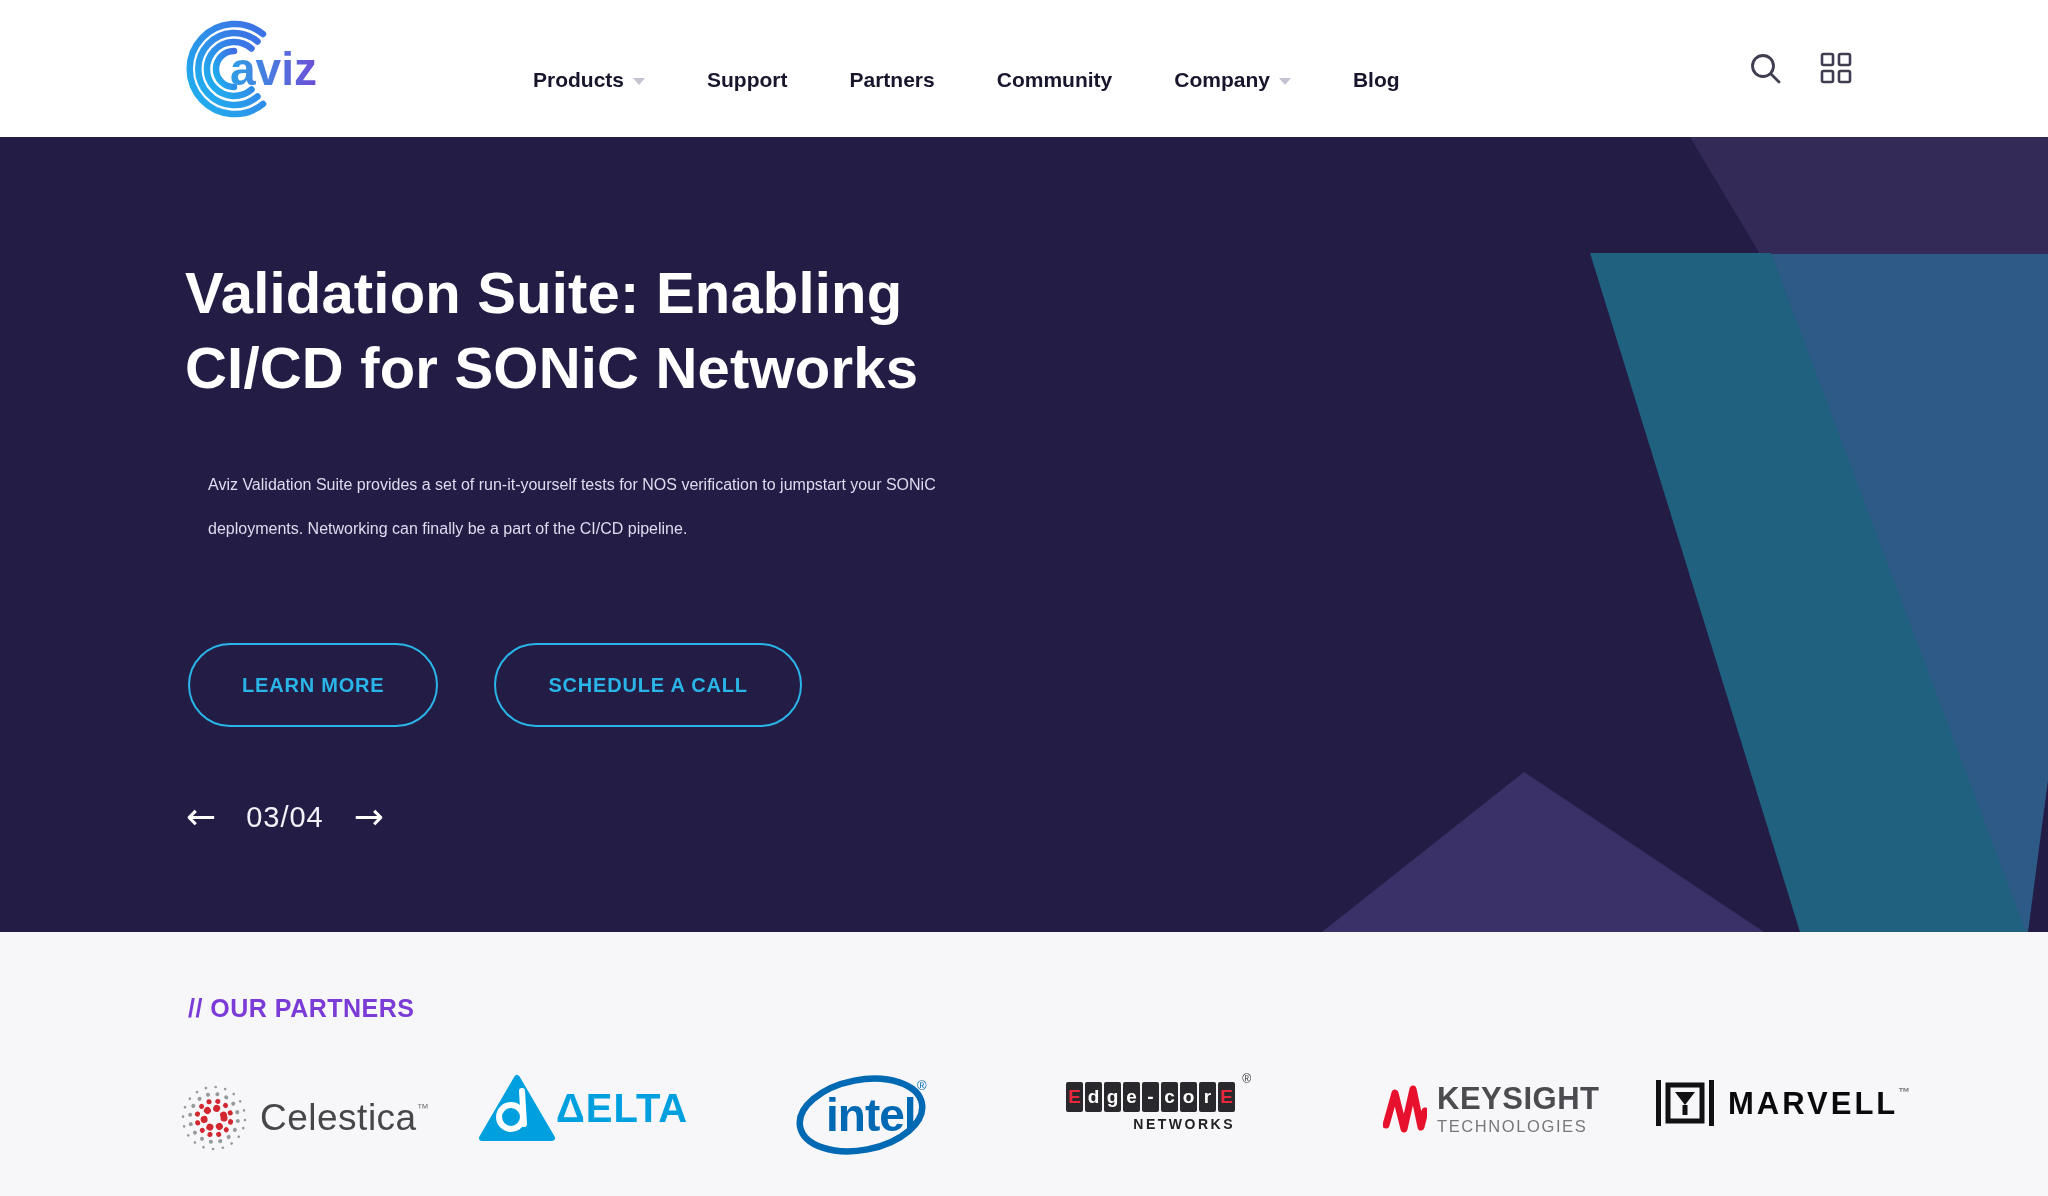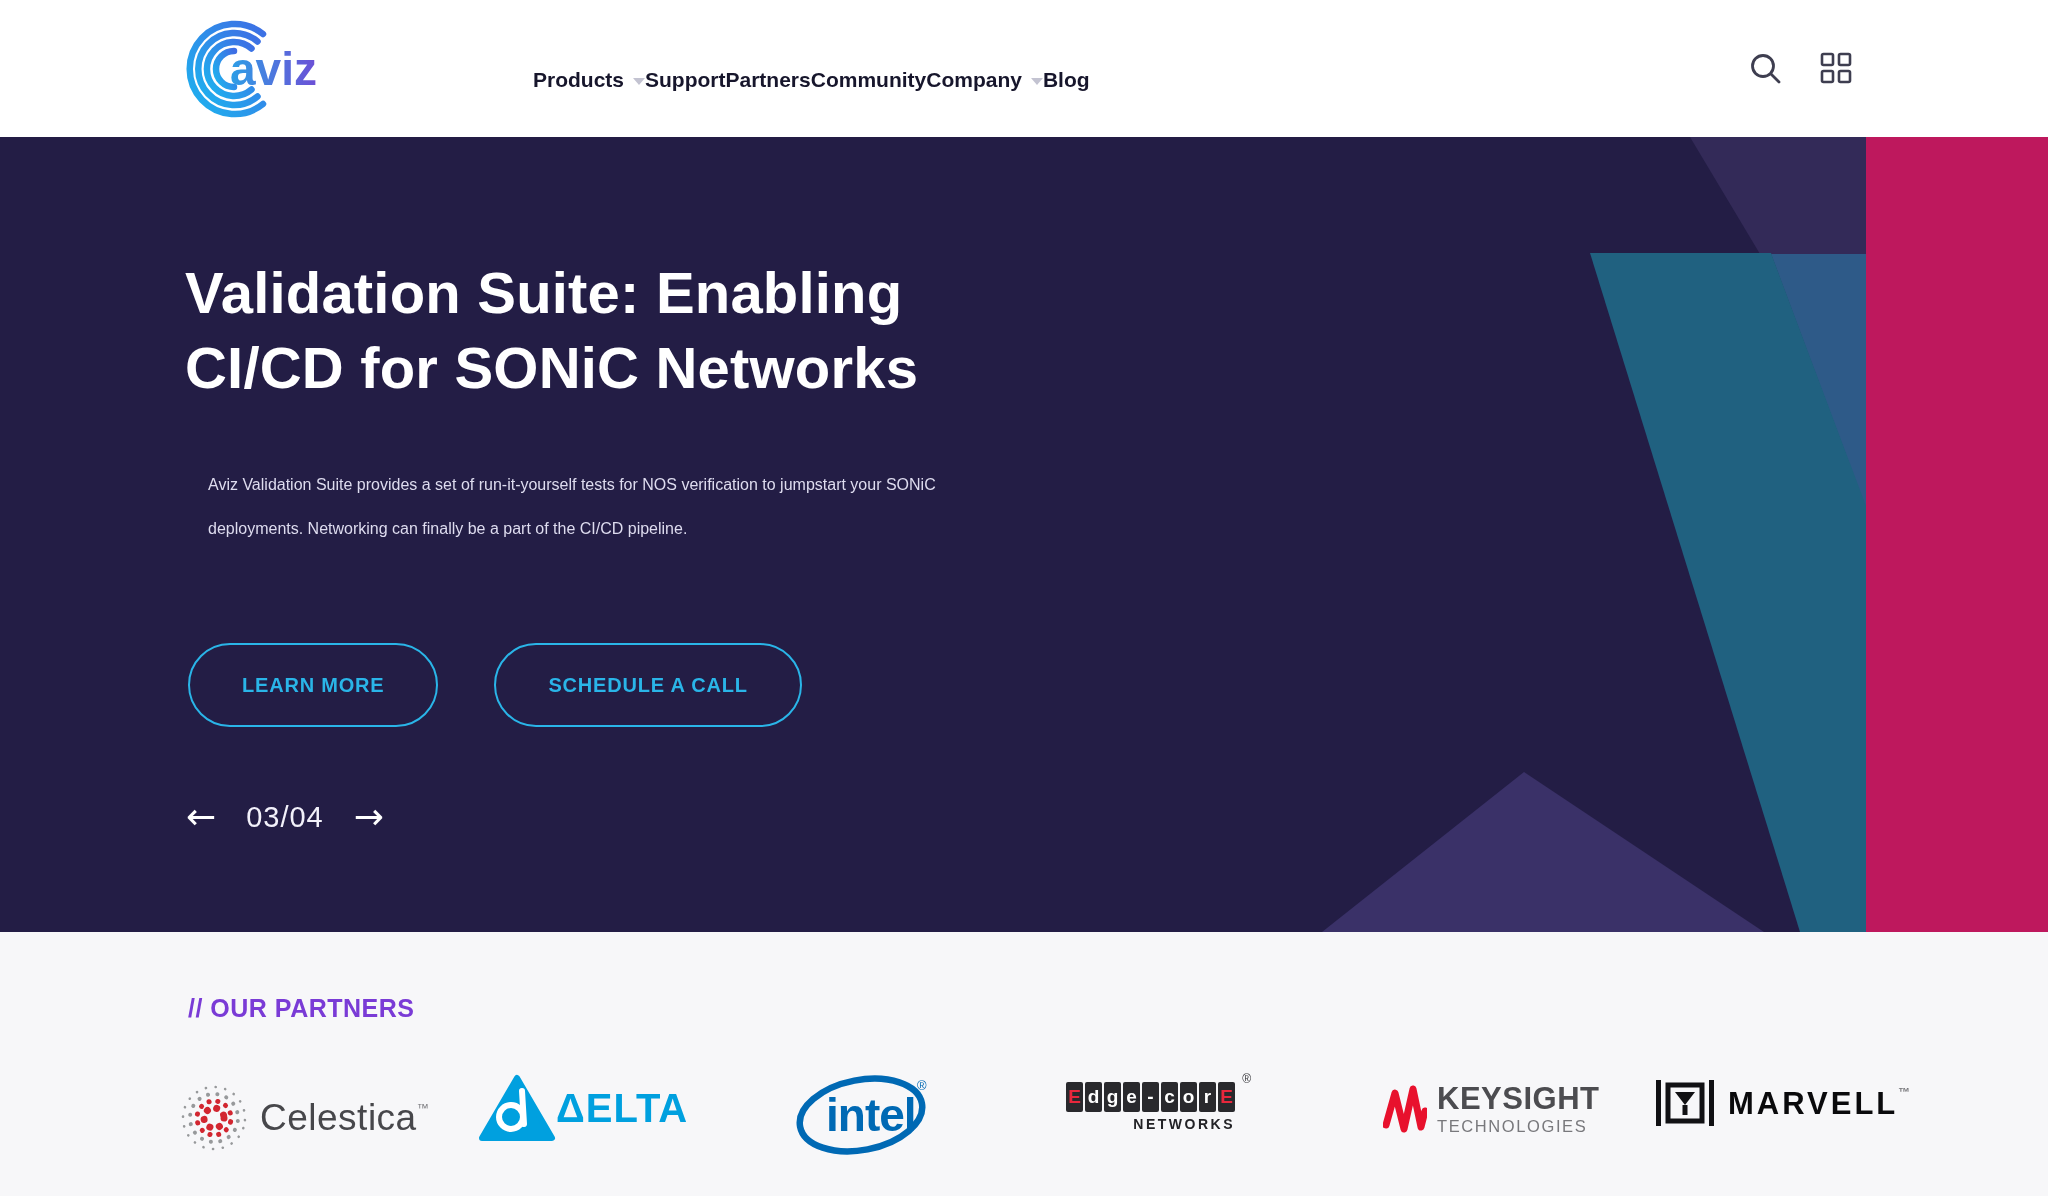--- a/index.html
+++ b/index.html
@@ -3,28 +3,28 @@
 <meta charset="utf-8">
 <style>
   html,body { margin:0; padding:0; background:#ffffff; }
   .page {
     position:relative; width:2048px; height:1196px; overflow:hidden;
     font-family:"Liberation Sans", sans-serif; background:#be185d;
   }
   
   .site-header { position:absolute; left:0; top:0; width:2048px; height:137px; background:#ffffff; z-index:5; }
   .brand { position:absolute; left:186px; top:10px; width:210px; height:118px; cursor:pointer; }
-  .main-nav { position:absolute; left:533px; top:0; height:159px; display:flex; }
+  .main-nav { position:absolute; left:533px; top:0; height:159px; display:flex; gap:62px; }
   .nav-item { display:flex; align-items:center; font-size:21px; font-weight:700; color:#17162c; cursor:pointer; white-space:nowrap; }
   .caret { width:0; height:0; border-left:6px solid transparent; border-right:6px solid transparent; border-top:7px solid #c3c3d1; margin-left:9px; margin-top:3px; }
   .header-icons { position:absolute; left:1748px; top:0; height:137px; display:flex; align-items:center; gap:36px; }
   .hicon { cursor:pointer; display:block; }
 
   
-  .hero { position:absolute; left:0; top:137px; width:1866px; height:795px; background:#231d45; overflow:hidden; }
+  .hero { position:absolute; left:0; top:137px; width:2048px; height:795px; background:#231d45; overflow:hidden; }
   .hero-decor { position:absolute; left:0; top:0; }
   .hero-content { position:absolute; left:0; top:0; width:2048px; height:795px; z-index:2; }
   .hero-title { position:absolute; left:185px; top:118px; margin:0; color:#ffffff; font-size:58px; line-height:75px; font-weight:700; letter-spacing:0.2px; }
   .hero-desc { position:absolute; left:192px; top:310px; margin:16px; width:800px; color:#dedcef; font-size:16px; line-height:44px; font-weight:400; }
   .hero-buttons { position:absolute; left:188px; top:506px; display:flex; gap:56px; }
   .pill-btn {
     height:84px; padding:0 52px; border-radius:44px; border:2px solid #2ab5e8; background:transparent;
     color:#2ab5e8; font-family:"Liberation Sans", sans-serif; font-size:20px; font-weight:700; letter-spacing:0.8px; cursor:pointer;
   }
   .pagination { position:absolute; left:186px; top:662px; display:flex; align-items:center; gap:30px; color:#ffffff; }

